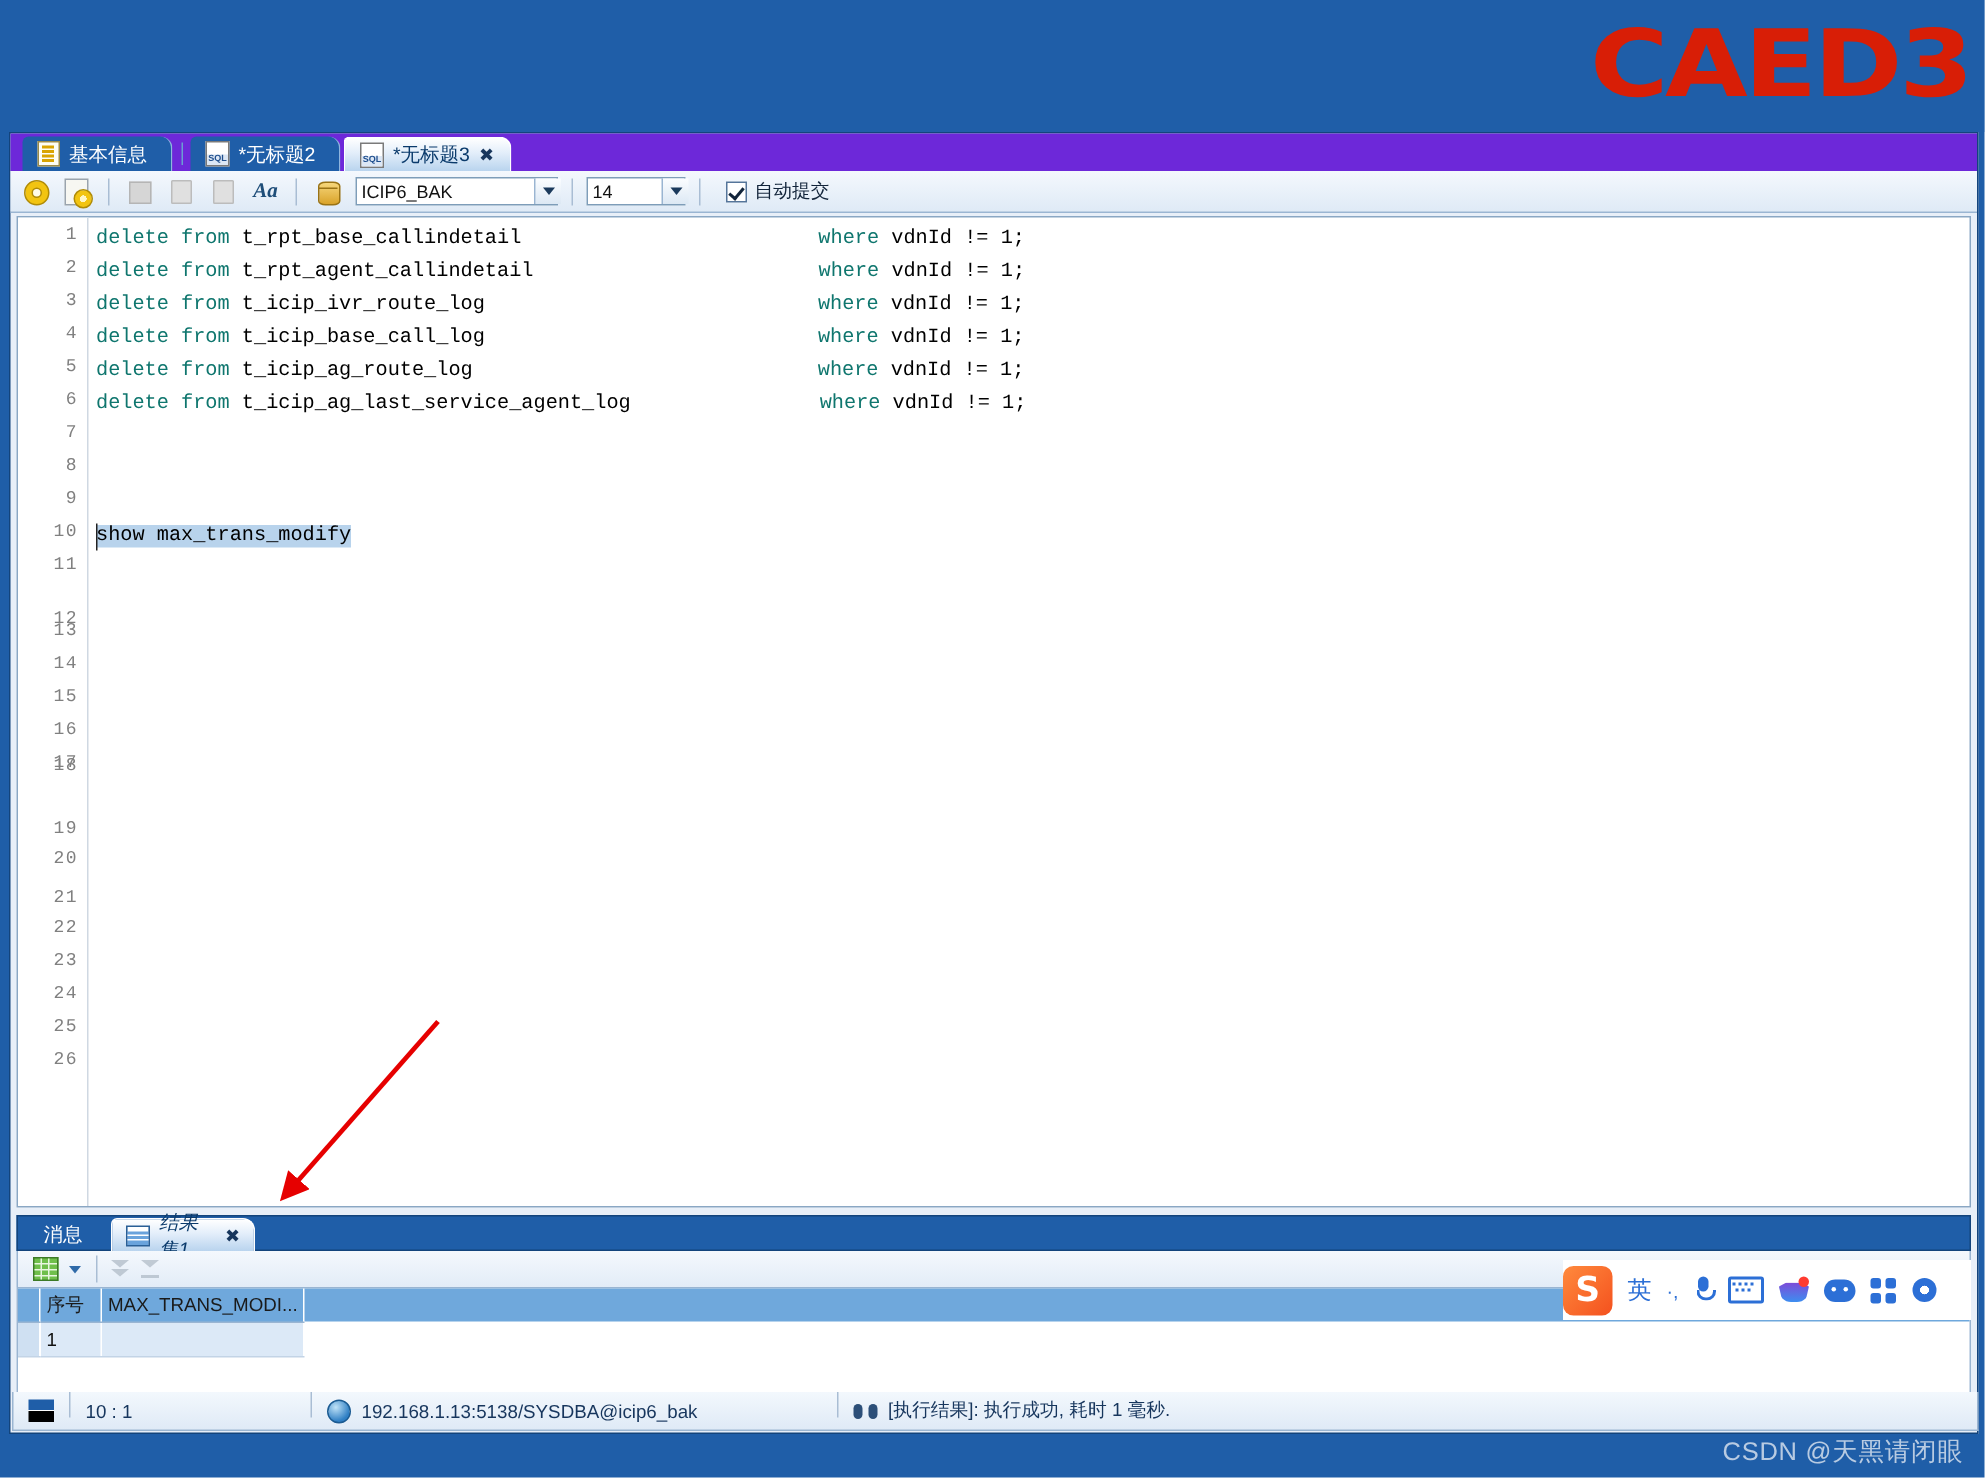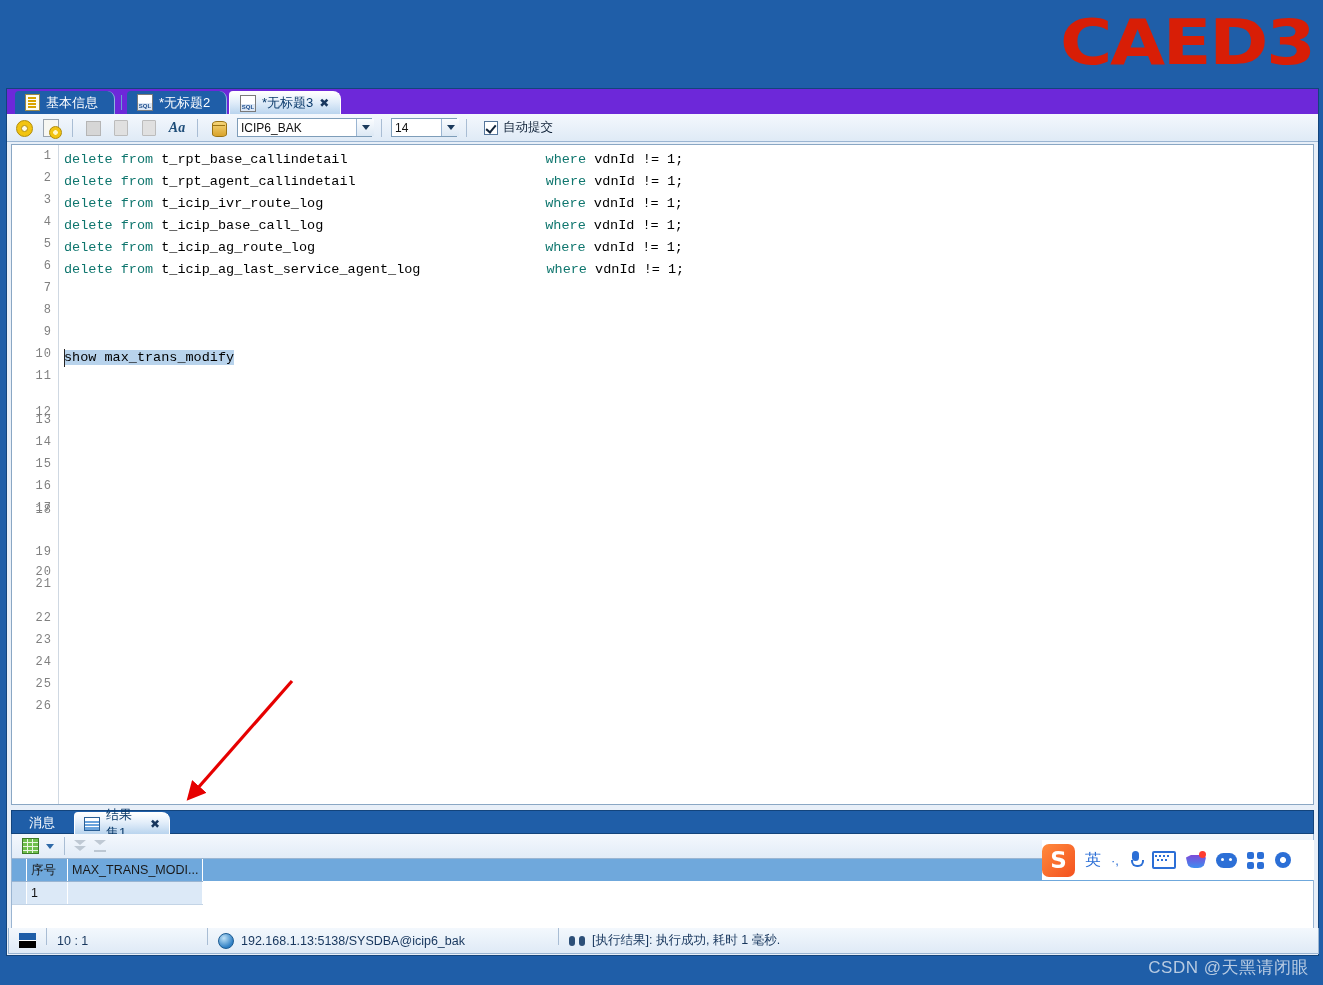--- a/index.html
+++ b/index.html
@@ -174,21 +174,21 @@
     position:absolute;left:0;top:0;width:1303px;height:24px;
     background:#1f5ea8;border:1px solid #13447c;box-sizing:border-box;
   }
   .rtab{
     position:absolute;top:1px;height:22px;display:flex;align-items:center;gap:6px;
     padding:0 9px;font-size:13px;color:#ffffff;box-sizing:border-box;
     border-top-left-radius:4px;border-top-right-radius:8px;
   }
   .rtab.active{
     background:linear-gradient(to bottom,#ffffff 0%,#e3eefa 45%,#b9d4ee 100%);
-    color:#0a3a6b;border:1px solid #ffffff;border-bottom:none;
+    color:#0a3a6b;border:1px solid #ffffff;border-bottom:none;font-style:italic;
   }
   .ico-grid{
     width:14px;height:12px;flex:none;
     background:
       linear-gradient(#ffffff,#ffffff) 0 0/100% 3px no-repeat,
       linear-gradient(#6aa3dc,#6aa3dc);
     border:1px solid #2a5f96;position:relative;
   }
   .ico-grid:after{
     content:"";position:absolute;left:0;top:5px;width:100%;height:1px;
@@ -395,21 +395,21 @@
             <div class="ln" style="top: 224px;">11</div>
             <div class="ln" style="top: 260px;">12</div>
             <div class="ln" style="top: 268px;">13</div>
             <div class="ln" style="top: 290px;">14</div>
             <div class="ln" style="top: 312px;">15</div>
             <div class="ln" style="top: 334px;">16</div>
             <div class="ln" style="top: 356px;">17</div>
             <div class="ln" style="top: 358px;">18</div>
             <div class="ln" style="top: 400px;">19</div>
             <div class="ln" style="top: 420px;">20</div>
-            <div class="ln" style="top: 432px;">21</div>
+            <div class="ln" style="top: 446px;">21</div>
             <div class="ln" style="top: 466px;">22</div>
             <div class="ln" style="top: 488px;">23</div>
             <div class="ln" style="top: 510px;">24</div>
             <div class="ln" style="top: 532px;">25</div>
             <div class="ln" style="top: 554px;">26</div>
           </div>
         <div class="code" id="code"><div class="cline" style="top: 4px;"><span class="kw">delete from </span><span>t_rpt_base_callindetail</span><span style="display: inline-block; width: 198px;"></span><span class="kw">where </span><span>vdnId != 1;</span></div><div class="cline" style="top: 26px;"><span class="kw">delete from </span><span>t_rpt_agent_callindetail</span><span style="display: inline-block; width: 190px;"></span><span class="kw">where </span><span>vdnId != 1;</span></div><div class="cline" style="top: 48px;"><span class="kw">delete from </span><span>t_icip_ivr_route_log</span><span style="display: inline-block; width: 222px;"></span><span class="kw">where </span><span>vdnId != 1;</span></div><div class="cline" style="top: 70px;"><span class="kw">delete from </span><span>t_icip_base_call_log</span><span style="display: inline-block; width: 222px;"></span><span class="kw">where </span><span>vdnId != 1;</span></div><div class="cline" style="top: 92px;"><span class="kw">delete from </span><span>t_icip_ag_route_log</span><span style="display: inline-block; width: 230px;"></span><span class="kw">where </span><span>vdnId != 1;</span></div><div class="cline" style="top: 114px;"><span class="kw">delete from </span><span>t_icip_ag_last_service_agent_log</span><span style="display: inline-block; width: 126px;"></span><span class="kw">where </span><span>vdnId != 1;</span></div><div class="cline" style="top: 202px;"><span class="sel">show max_trans_modify</span></div><div class="caret-bar" style="left: 4px; top: 204px; height: 18px;"></div></div>
       </div>
     </div>
 

